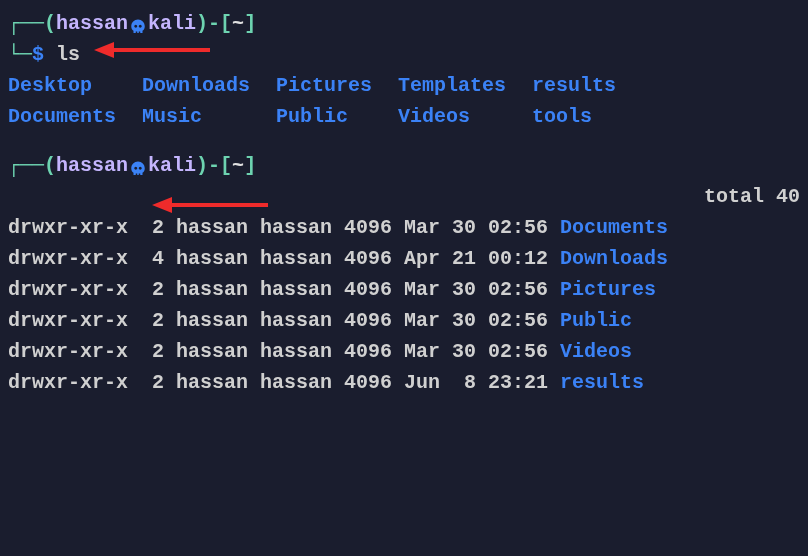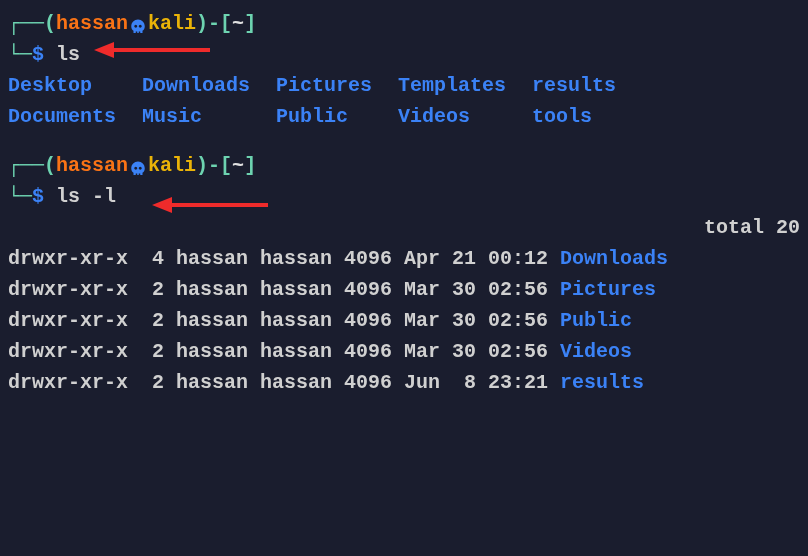--- a/index.html
+++ b/index.html
@@ -12,22 +12,22 @@
       font-family: 'Courier New', monospace;
       font-size: 20px;
       font-weight: bold;
       color: #d0d0d0;
       padding: 8px;
       width: 808px;
       height: 556px;
       line-height: 1.55;
       position: relative;
     }
-    .user { color: #f97316; }
-    .host { color: #eab308; }
+    .user { color: #c4b5fd; }
+    .host { color: #c4b5fd; }
     .dash { color: #6dd3b0; }
     .dollar { color: #3b82f6; }
     .cmd { color: #d0d0d0; text-align: right; }
     .paren { color: #6dd3b0; }
     .bracket { color: #6dd3b0; }
     .tilde { color: #e0e0e0; }
     .dir { color: #3b82f6; }
     .ls-output {
       display: grid;
       grid-template-columns: repeat(5, auto);
@@ -81,27 +81,25 @@
 </div>
 
 <div class="spacer"></div>
 
 <div class="prompt-wrap">
   <div>
     <span class="box-char">┌──</span><span class="paren">(</span><span class="user">hassan</span><span class="skull-icon"><svg viewBox="0 0 24 24" fill="#3b82f6">
           <path d="M12 2C7 2 3 6 3 11c0 3 1 5 3 6v3h3v-2h2v2h2v-2h2v2h3v-3c2-1 3-3 3-6 0-5-4-9-9-9zm-3 11c-1 0-2-1-2-2s1-2 2-2 2 1 2 2-1 2-2 2zm6 0c-1 0-2-1-2-2s1-2 2-2 2 1 2 2-1 2-2 2z"></path>
         </svg></span><span class="host">kali</span><span class="paren">)</span><span class="dash">-</span><span class="bracket">[</span><span class="tilde">~</span><span class="bracket">]</span>
   </div>
-  <div>
-    <span class="box-char">└─</span><span class="dollar">$ </span><span class="cmd">ls -l</span>
-  </div>
 </div>
 
-<div class="cmd">total 20</div>
+<div class="cmd">total 40</div>
 <div id="ll-rows">
+    <div class="ll-row"><span class="cmd">drwxr-xr-x  2 hassan hassan 4096 Mar 30 02:56 </span><span class="dir">Documents</span></div>
     <div class="ll-row"><span class="cmd">drwxr-xr-x  4 hassan hassan 4096 Apr 21 00:12 </span><span class="dir">Downloads</span></div>
     <div class="ll-row"><span class="cmd">drwxr-xr-x  2 hassan hassan 4096 Mar 30 02:56 </span><span class="dir">Pictures</span></div>
     <div class="ll-row"><span class="cmd">drwxr-xr-x  2 hassan hassan 4096 Mar 30 02:56 </span><span class="dir">Public</span></div>
     <div class="ll-row"><span class="cmd">drwxr-xr-x  2 hassan hassan 4096 Mar 30 02:56 </span><span class="dir">Videos</span></div>
     <div class="ll-row"><span class="cmd">drwxr-xr-x  2 hassan hassan 4096 Jun  8 23:21 </span><span class="dir">results</span></div>
   </div>
 
 <svg class="arrow" style="left:92px; top:38px;" width="120" height="24" viewBox="0 0 120 24">
   <line x1="118" y1="12" x2="18" y2="12" stroke="#ef2b2b" stroke-width="4"></line>
   <polygon points="2,12 22,4 22,20" fill="#ef2b2b"></polygon>

